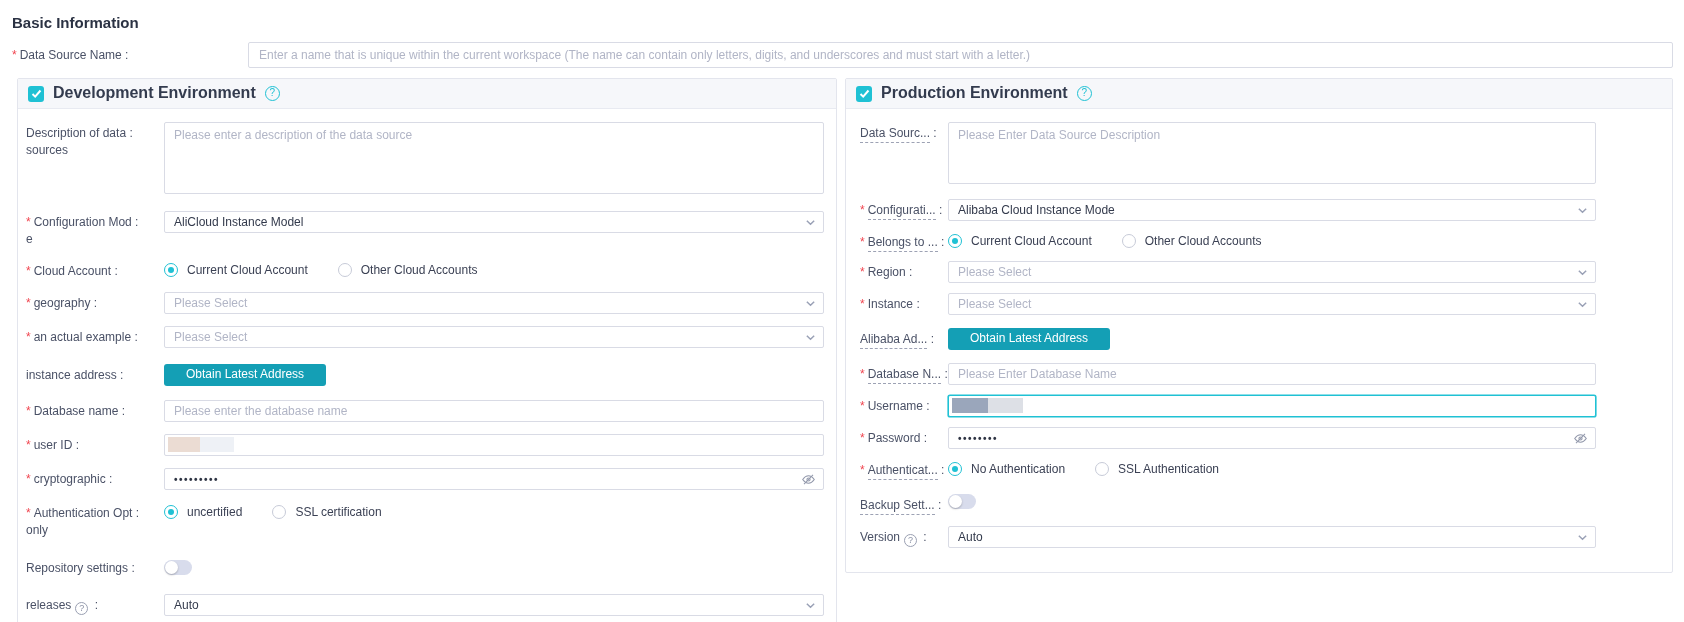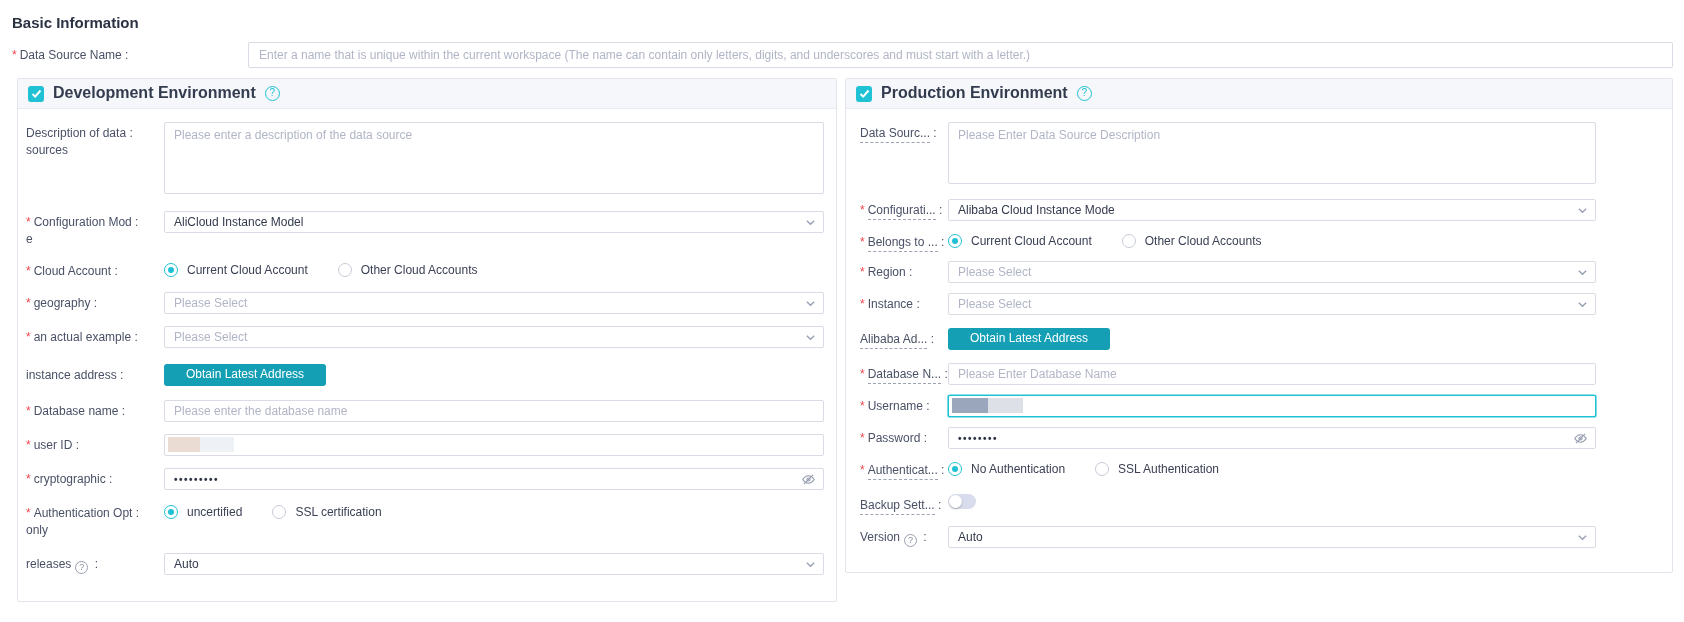--- a/index.html
+++ b/index.html
@@ -194,20 +194,26 @@
                   <span class="rdo on"></span>
                   <span class="rlabel">uncertified</span>
                 </label>
                 <label class="radio-opt">
                   <span class="rdo"></span>
                   <span class="rlabel">SSL certification</span>
                 </label>
               </div>
             </div>
           </div>
+          <div class="row" id="row-0-repository_settings">
+            <div class="lbl">
+              <div class="l1"><span class="ltext">Repository settings</span><span class="colon"> :</span></div>
+            </div>
+            <div class="ctl"><span class="toggle"><span class="knob"></span></span></div>
+          </div>
           <div class="row" id="row-0-releases">
             <div class="lbl">
               <div class="l1"><span class="ltext">releases</span><span class="help-mini">?</span><span class="colon"> :</span></div>
             </div>
             <div class="ctl">
               <div class="sel"><span class="sel-val">Auto</span><span class="chev"><svg width="11" height="11" viewBox="0 0 12 12">
                     <polyline points="2,4 6,8 10,4" fill="none" stroke="#9aa1b6" stroke-width="1.6"></polyline>
                   </svg></span></div>
             </div>
           </div>

